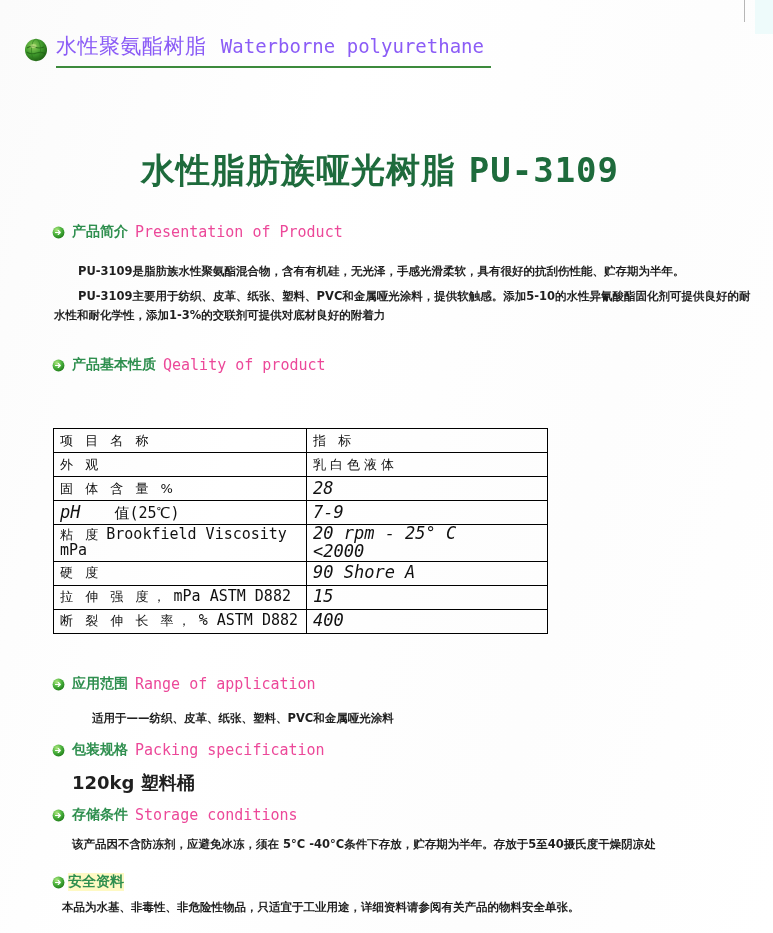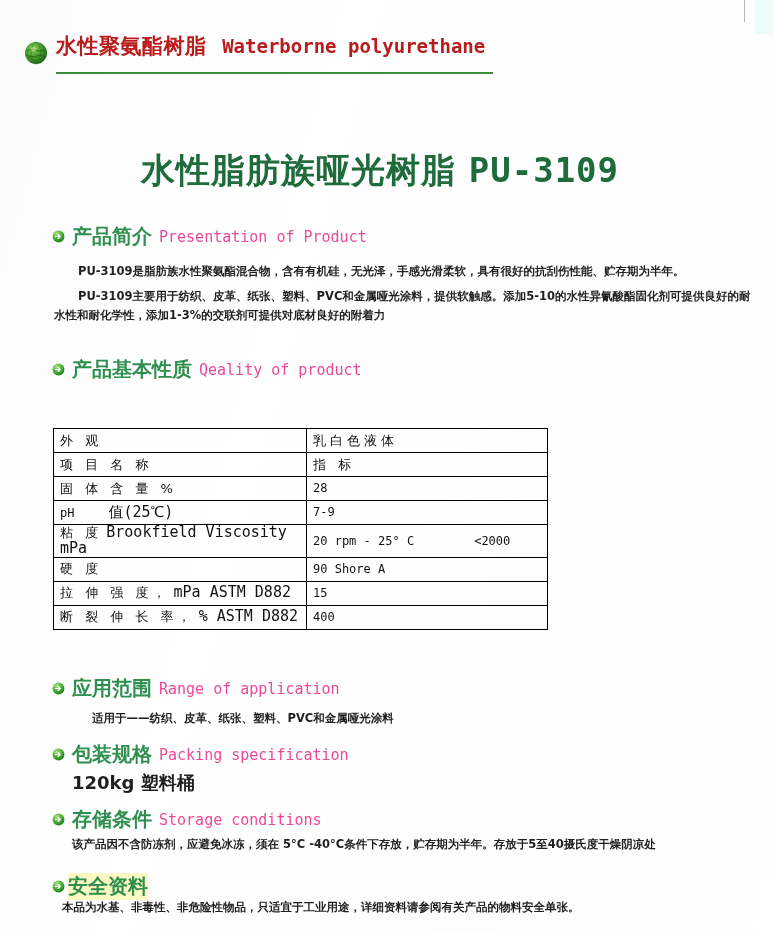--- a/index.html
+++ b/index.html
@@ -53,25 +53,25 @@
     gap: 8px;
   }
   .globe-icon {
     width: 24px;
     height: 24px;
     flex: 0 0 auto;
     display: block;
   }
   .banner-text {
     font-size: 21px;
-    font-weight: bold;
-    color: #b91c1c;
+    font-weight: normal;
+    color: #8b5cf6;
     letter-spacing: 0.5px;
     border-bottom: 2px solid #3c8a3c;
-    padding-bottom: 12px;
+    padding-bottom: 6px;
     white-space: nowrap;
     font-family: "DejaVu Sans", sans-serif;
   }
   .banner-text .en {
     font-family: "DejaVu Sans Mono", monospace;
     font-size: 19px;
     letter-spacing: 0px;
   }
 
   
@@ -99,21 +99,21 @@
     gap: 7px;
     white-space: nowrap;
   }
   .bullet-icon {
     width: 13px;
     height: 13px;
     flex: 0 0 auto;
     display: block;
   }
   .section-head .cn {
-    font-size: 20px;
+    font-size: 14px;
     font-weight: bold;
     color: #2f8f4f;
     font-family: Liberation Mono, monospace;
   }
   .section-head .en {
     font-size: 15px;
     color: #ec4899;
     font-family: "DejaVu Sans Mono", monospace;
     letter-spacing: 0px;
   }
@@ -156,22 +156,23 @@
   }
   .spec-table td.name { width: 240px; }
   .spec-table td.val  { width: 228px; }
   .spec-table .wide-cn {
     letter-spacing: 4px;
     font-family: "DejaVu Sans", sans-serif;
     font-weight: normal;
   }
   .spec-table .mono {
     font-family: "DejaVu Sans Mono", monospace;
-    font-size: 12px;
+    font-size: 17px;
     letter-spacing: 0;
+    font-style: italic;
   }
   .spec-table .sm {
     font-size: 15px;
     font-family: "DejaVu Sans Mono", monospace;
   }
   .spec-table .gap {
     display: inline-block;
     width: 34px;
   }
   .spec-table .gap-lg {
@@ -235,28 +236,28 @@
       <circle cx="8" cy="8" r="7.3" fill="url(#b1)"></circle>
       <path d="M4.4 8 h5.2 M7.6 5.6 L10.2 8 L7.6 10.4" stroke="#ffffff" stroke-width="1.5" fill="none" stroke-linecap="round" stroke-linejoin="round"></path>
     </svg>
     <span class="cn">产品基本性质</span>
     <span class="en">Qeality of product</span>
   </div>
 
   <table class="spec-table">
     <tbody>
       <tr>
+        <td class="name wide-cn">项 目 名 称</td>
+        <td class="val wide-cn">指    标</td>
+      </tr>
+      <tr>
         <td class="name wide-cn">外      观</td>
         <td class="val wide-cn">乳白色液体</td>
       </tr>
       <tr>
-        <td class="name wide-cn">项 目 名 称</td>
-        <td class="val wide-cn">指    标</td>
-      </tr>
-      <tr>
         <td class="name wide-cn">固 体 含 量 %</td>
         <td class="val mono">28</td>
       </tr>
       <tr>
         <td class="name"><span class="mono">pH</span><span class="gap"></span><span class="sm">值(25℃)</span></td>
         <td class="val mono">7-9</td>
       </tr>
       <tr>
         <td class="name"><span class="wide-cn">粘      度</span> <span class="sm">Brookfield Viscosity mPa</span></td>
         <td class="val"><span class="mono">20 rpm - 25° C</span><span class="gap-lg"></span><span class="mono">&lt;2000</span></td>

